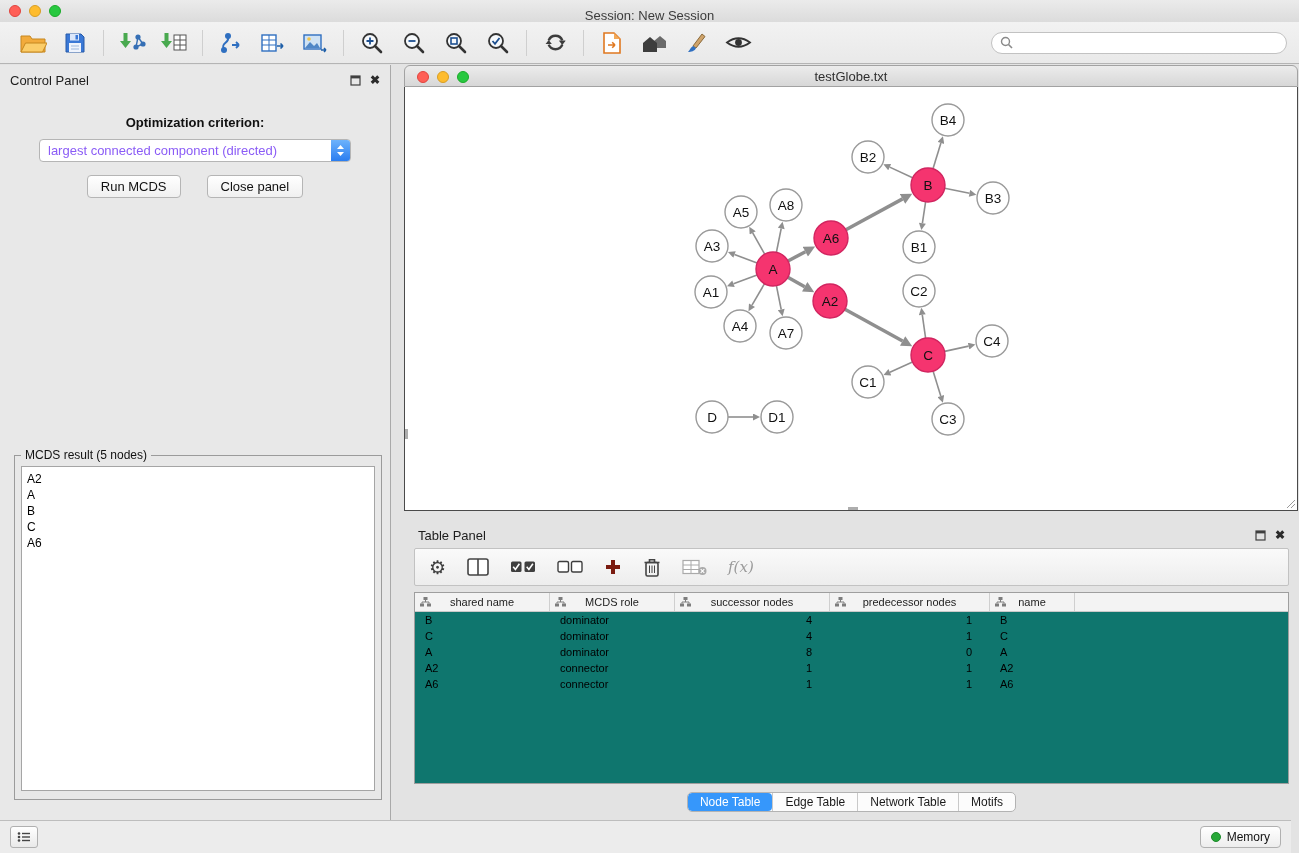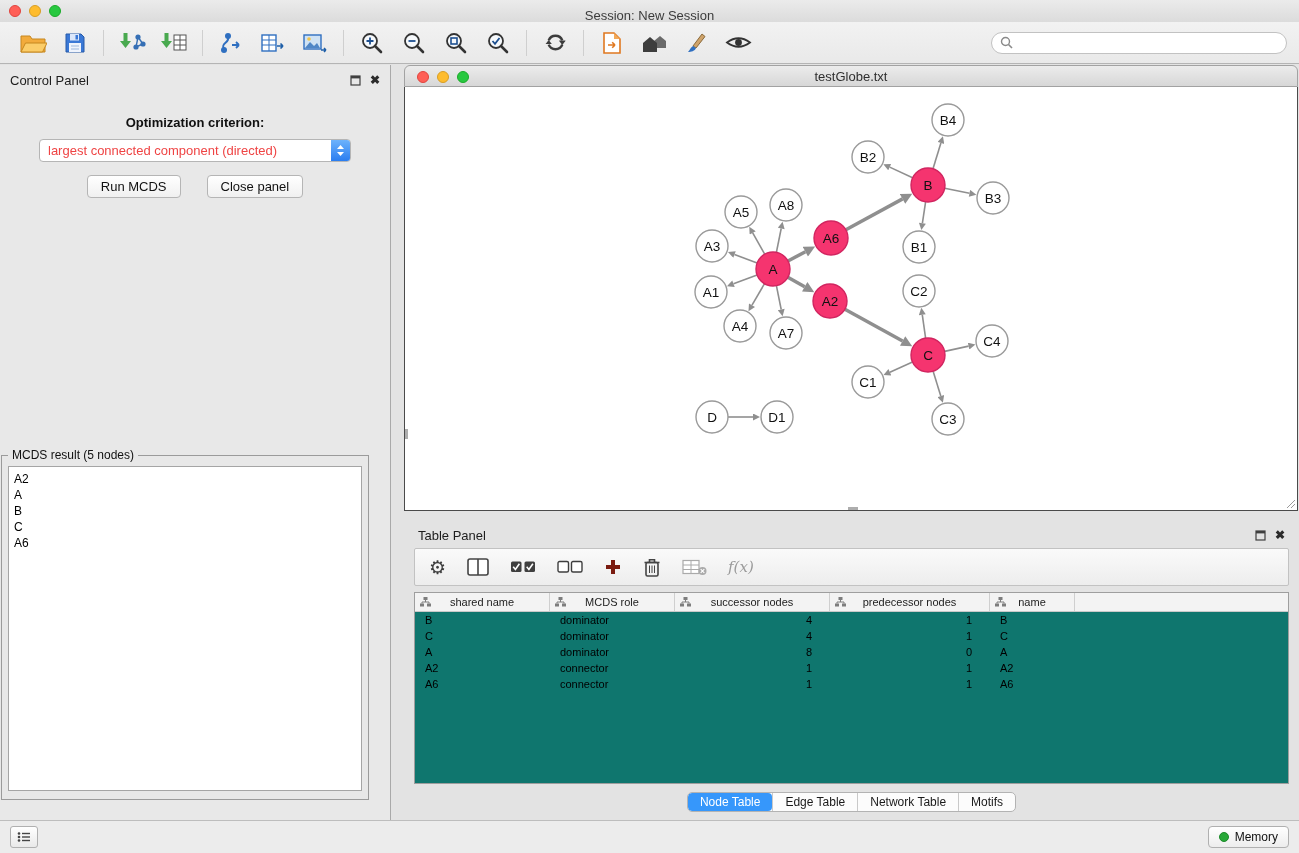--- a/index.html
+++ b/index.html
@@ -34,28 +34,28 @@
   .panel-header { height:26px; display:flex; align-items:center; padding:4px 10px 0; font-size:13px; color:#1d1d1d; }
   .panel-controls { margin-left:auto; display:flex; gap:9px; align-items:center; }
   .close-btn { font-size:12px; font-weight:bold; color:#2b2b2b; line-height:1; }
   .seg-row { display:flex; justify-content:center; margin-top:6px; }
   .seg { display:inline-flex; background:#fcfcfc; border:1px solid #b3b3b3; border-radius:5px; overflow:hidden; }
   .seg-tab { padding:3px 12px; font-size:13px; color:#1a1a1a; border-left:1px solid #c9c9c9; }
   .seg-tab:first-child { border-left:none; }
   .seg-tab.active { background:#3697fb; color:#fff; border-radius:4px; }
   .opt-label { margin-top:24px; text-align:center; font-size:13px; color:#101010;font-weight:bold; }
   .dropdown { margin:9px auto 0; width:312px; height:23px; background:#fff; border:1px solid #b5b5b5;
-    border-radius:4px; position:relative; display:flex; align-items:center; font-size:13px; padding-left:8px; color:#ef4444; }
+    border-radius:4px; position:relative; display:flex; align-items:center; font-size:13px; padding-left:8px; color:#8b5cf6; }
   .stepper { position:absolute; right:0; top:0; bottom:0; width:19px;
     background:linear-gradient(#6db3fc,#2a7df0); border-radius:0 3px 3px 0;
     display:flex; align-items:center; justify-content:center; }
   .btn-row { display:flex; justify-content:center; gap:26px; margin-top:13px; }
   .push-btn { background:linear-gradient(#ffffff,#f0f0f0); border:1px solid #b5b5b5; border-radius:4px;
     padding:3px 13px; font-size:13px; color:#111; font-family:inherit; }
-  .result-group { position:absolute; left:1px; top:390px; width:368px; height:345px; border:1px solid #9b9b9b; }
+  .result-group { position:absolute; left:14px; top:390px; width:368px; height:345px; border:1px solid #9b9b9b; }
   .result-legend { position:absolute; top:-8px; left:6px; background:#e8e8e8; padding:0 4px; font-size:12px; color:#111; }
   .result-list { position:absolute; left:6px; right:6px; top:10px; bottom:8px; background:#fff;
     border:1px solid #a5a5a5; padding:4px 5px; font-size:12px; overflow:hidden; }
   .result-item { line-height:16px; color:#000; }
 
   
   .network-window { position:absolute; top:65px; left:404px; width:894px; height:446px; }
   .net-titlebar { height:22px; background:linear-gradient(#ececec,#d7d7d7);
     border:1px solid #a2a2a2; border-radius:6px 6px 0 0; display:flex; align-items:center; position:relative; }
   .net-title { flex:1; text-align:center; font-size:13px; color:#2f2f2f; }
@@ -79,21 +79,21 @@
   .th .tree { position:absolute; left:5px; top:4px; }
   .trow { display:flex; height:16px; font-size:11px; align-items:center; color:#000; }
   .td { padding:0 10px; overflow:hidden; white-space:nowrap; }
   .td.num { text-align:right; padding-right:18px; }
   .c0 { width:135px; } .c1 { width:125px; } .c2 { width:155px; } .c3 { width:160px; } .c4 { width:85px; }
   .cf { flex:1; border-right:none; }
   .tp-tabs { display:flex; justify-content:center; margin-top:8px; }
   .tp-tabs .seg-tab { font-size:12px; padding:2px 12px; }
 
   
-  .statusbar { position:absolute; left:0; right:0; bottom:0; height:33px; background:#ececec;
+  .statusbar { position:absolute; left:0; right:8px; bottom:0; height:33px; background:#ececec;
     border-top:1px solid #bdbdbd; display:flex; align-items:center; padding:8px 10px; }
   .list-btn { width:28px; height:22px; border:1px solid #b0b0b0; border-radius:3px;
     background:linear-gradient(#fff,#e9e9e9); display:flex; align-items:center; justify-content:center; }
   .memory-btn { margin-left:auto; height:22px; border:1px solid #b0b0b0; border-radius:4px;
     background:linear-gradient(#fff,#ededed); display:flex; align-items:center; gap:6px; padding:0 10px;
     font-size:12px; color:#111; }
   .mem-dot { width:10px; height:10px; border-radius:50%; background:#27a838; border:1px solid #1d8a2b; }
 </style>
 </head>
 <body>

